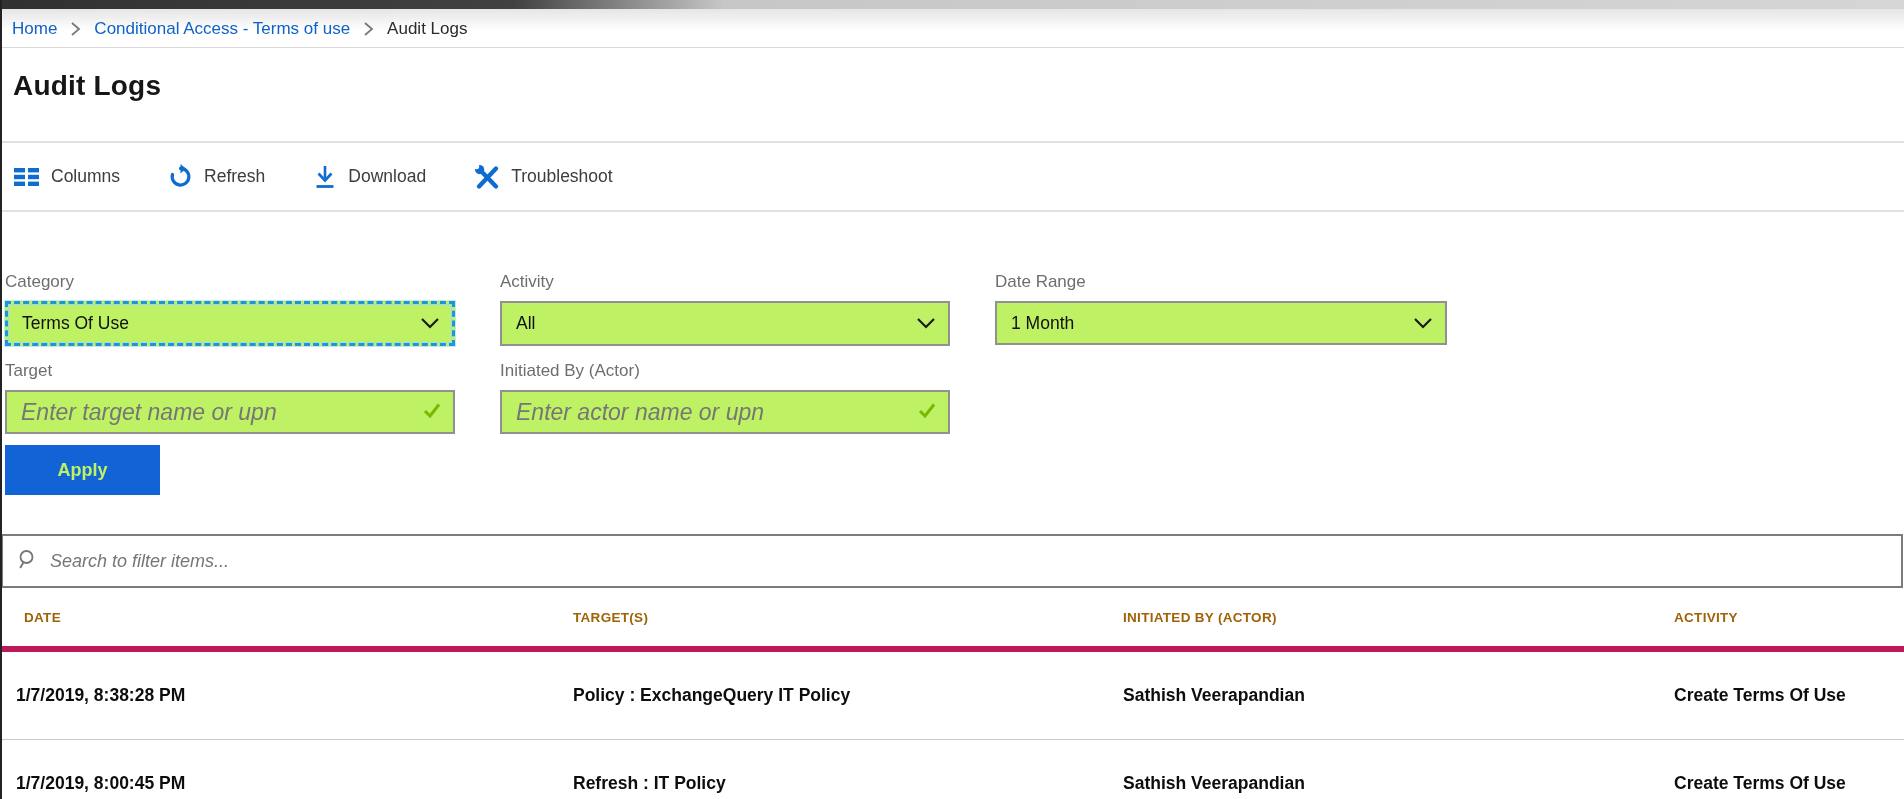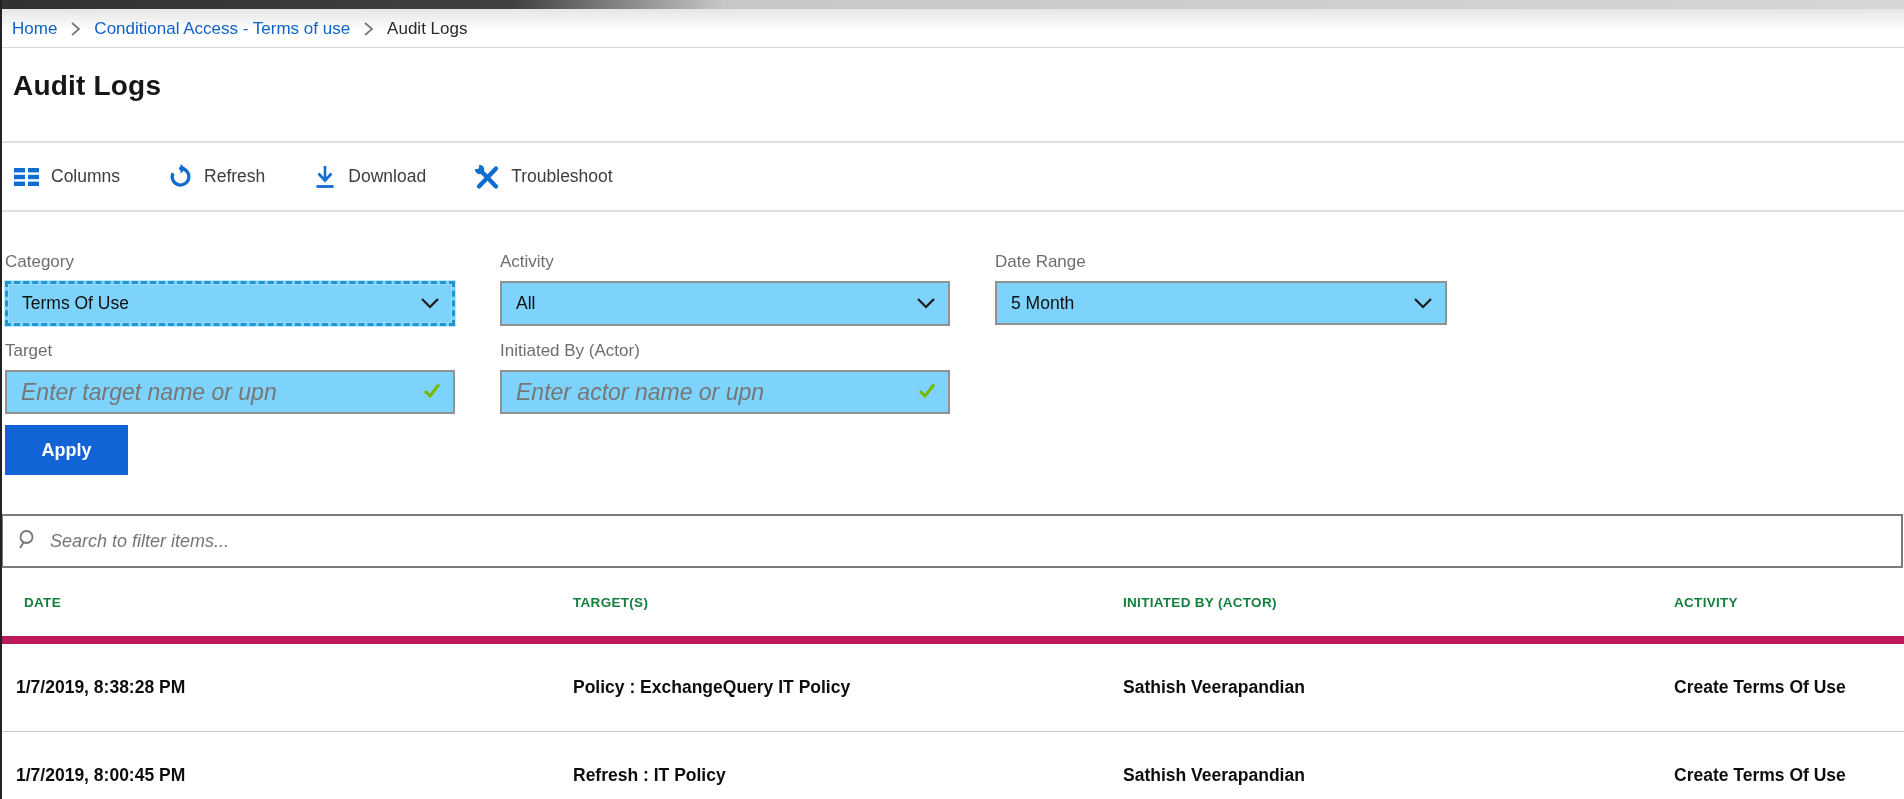--- a/index.html
+++ b/index.html
@@ -28,50 +28,50 @@
   .title-bar { height:95px; padding:22px 0 0 13px; border-bottom:2px solid #e0e0e0; }
   .page-title { font-size:28px; font-weight:700; color:#161616; letter-spacing:.2px; }
 
   
   .toolbar { height:69px; display:flex; align-items:center; gap:48px;
     padding-left:14px; border-bottom:2px solid #e0e0e0; }
   .tb-item { display:flex; align-items:center; gap:11px; font-size:17.5px; color:#3d3d3d; cursor:pointer; }
   .tb-item svg { display:block; }
 
   
-  .filters { padding:28px 0 0 5px;margin-top:12px; }
+  .filters { padding:60px 0 0 5px; }
   .filter-grid { display:grid; grid-template-columns:450px 450px 452px; column-gap:45px; row-gap:15px; }
   .f-label { font-size:17px; color:#6e6e6e; margin-bottom:9px; }
-  .control { height:45px; border:2px solid #919191; background:#7dd3fc; display:flex;
+  .control { height:45px; border:2px solid #919191; background:#bef264; display:flex;
     align-items:center; padding:0 12px 0 14px; font-size:17.5px; color:#111; position:relative; }
   .control .val { flex:1; }
   .control.focused { border:3px dashed #1f95d2; box-shadow:inset 0 0 0 1px #9adcf5, 0 0 0 1px #bfe9fa; }
   .control .chev { margin-left:auto; }
   .control input { border:none; outline:none; flex:1; font-size:23px; font-style:italic;
     color:#555; font-family:"Liberation Sans", sans-serif; background:transparent; }
   .control input::placeholder { color:#767676; font-style:italic; }
   .check { margin-left:auto; }
   .row2 .control { height:44px; }
 
-  .apply-btn { margin:11px 0 0 0; width:123px; height:50px; background:#1263d5; color:#ffffff;
+  .apply-btn { margin:11px 0 0 0; width:155px; height:50px; background:#1263d5; color:#bef264;
     border:none; font-size:18px; font-weight:700; font-family:"Liberation Sans", sans-serif;
     cursor:pointer; display:flex; align-items:center; justify-content:center; }
 
   
   .search-box { margin:39px 1px 0 1px; height:54px; border:2px solid #7b7b7b;
     display:flex; align-items:center; gap:12px; padding:0 14px; }
   .search-box input { border:none; outline:none; flex:1; font-size:18px; font-style:italic;
     color:#555; font-family:"Liberation Sans", sans-serif; background:transparent; }
   .search-box input::placeholder { color:#767676; font-style:italic; }
 
   
   .grid-table { width:100%; }
-  .t-header { display:grid; grid-template-columns:557px 550px 551px 1fr; height:76px;
-    align-items:center; padding-left:16px; border-bottom:8px solid #be185d;
-    font-size:13.5px; font-weight:700; color:#15803d; letter-spacing:.3px; }
+  .t-header { display:grid; grid-template-columns:557px 550px 551px 1fr; height:64px;
+    align-items:center; padding-left:16px; border-bottom:6px solid #be185d;
+    font-size:13.5px; font-weight:700; color:#a16207; letter-spacing:.3px; }
   .t-header .hcell:first-child { padding-left:8px; }
   .t-row { display:grid; grid-template-columns:557px 550px 551px 1fr; height:88px;
     align-items:center; padding-left:16px; border-bottom:1px solid #c9c9c9;
     font-size:17.5px; font-weight:600; color:#0d0d0d; cursor:pointer; }
   .t-row:last-child { border-bottom:2px solid #c4c4c4; }
 </style>
 </head>
 <body>
 
 <div class="top-shade"></div>
@@ -168,21 +168,21 @@
           <svg width="20" height="12" viewBox="0 0 20 12">
               <polyline points="2,2 10,10 18,2" fill="none" stroke="#1a1a1a" stroke-width="2.2"></polyline>
             </svg>
         </span>
       </div>
     </div>
 
     <div class="row2">
       <div class="f-label">Date Range</div>
       <div class="control">
-        <span class="val">5 Month</span>
+        <span class="val">1 Month</span>
         <span class="chev">
           <svg width="20" height="12" viewBox="0 0 20 12">
               <polyline points="2,2 10,10 18,2" fill="none" stroke="#1a1a1a" stroke-width="2.2"></polyline>
             </svg>
         </span>
       </div>
     </div>
     <div class="row2">
       <div class="f-label">Target</div>
       <div class="control">

